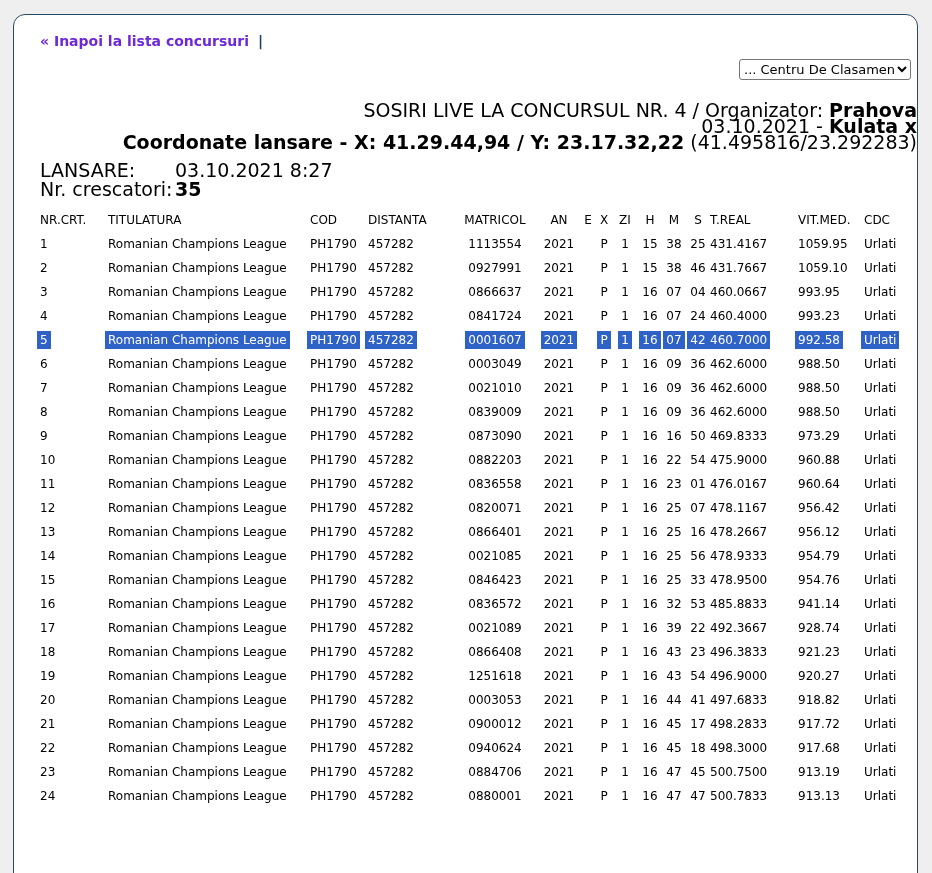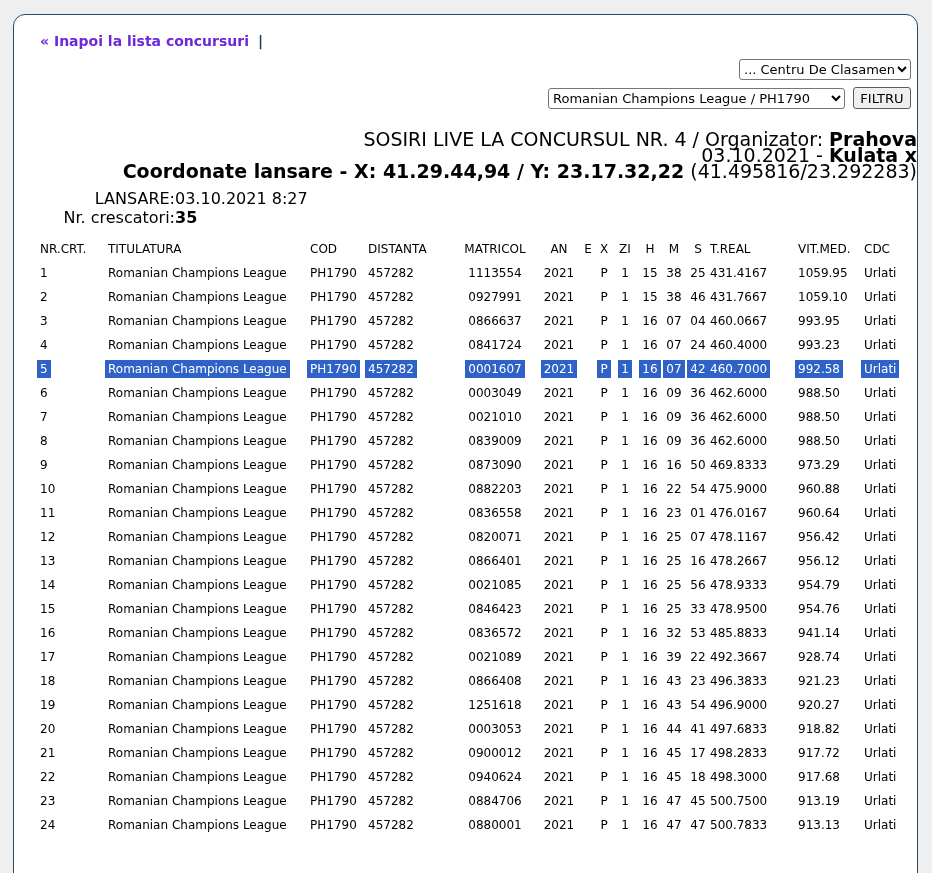--- a/index.html
+++ b/index.html
@@ -42,21 +42,21 @@
   .filter-button {
     font-family: "DejaVu Sans", sans-serif;
     font-size: 13px; height: 22px; width: 58px;
     background: #efefef; border: 1px solid #5a5a5a; border-radius: 3px;
     cursor: pointer;
   }
   
   .titles { text-align: right; font-size: 19px; line-height: 16px; margin-top: 22px; }
   .titles b { font-weight: bold; }
   
-  .info { margin-top: 10px; font-size: 16px; text-align: right; }
+  .info { margin-top: 10px; font-size: 19px; }
   .info-row { display: flex; height: 19px; align-items: center; }
   .info-label { width: 135px; }
   .info-value.bold { font-weight: bold; }
   
   table.results {
     border-collapse: collapse; table-layout: fixed;
     margin-top: 10px; font-size: 12px; width: 876px;
   }
   .results th {
     text-align: left; font-weight: normal; font-size: 12px;
@@ -76,26 +76,20 @@
 <div class="container">
 
   <div class="back-line">
     <a class="back-link">« Inapoi la lista concursuri</a><span class="separator">|</span>
   </div>
 
   <div class="controls">
     <select class="centru-select">
       <option>... Centru De Clasament ...</option>
     </select>
-    <div class="filter-row">
-      <select class="league-select">
-        <option>Romanian Champions League / PH1790</option>
-      </select>
-      <button class="filter-button">FILTRU</button>
-    </div>
   </div>
 
   <div class="titles">
     <div><span>SOSIRI LIVE LA CONCURSUL NR. 4 / Organizator: </span><b>Prahova</b></div>
     <div><span>03.10.2021 - </span><b>Kulata x</b></div>
     <div><b>Coordonate lansare - X: 41.29.44,94 / Y: 23.17.32,22</b><span> (41.495816/23.292283)</span></div>
   </div>
 
   <div class="info">
     <div class="info-row">

